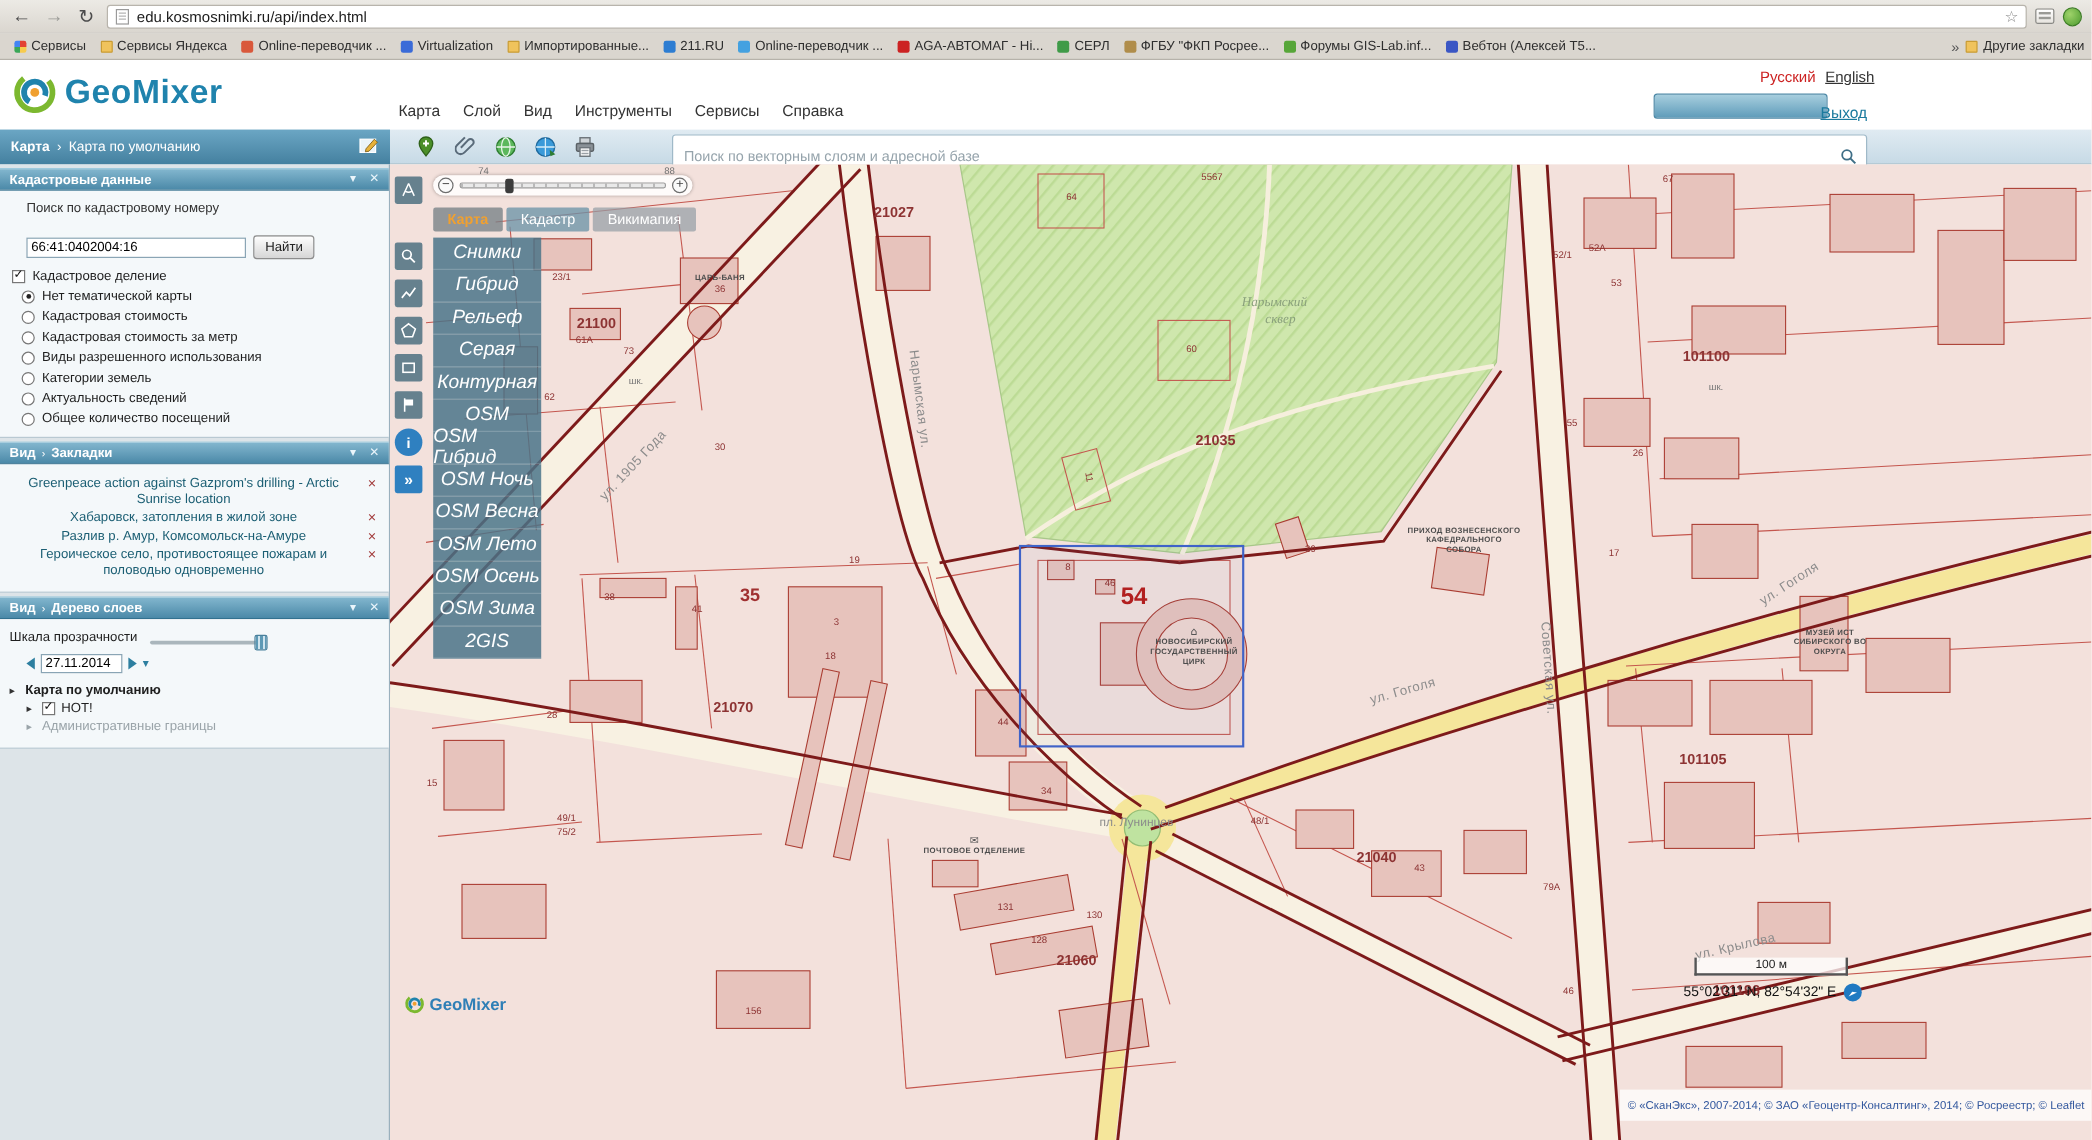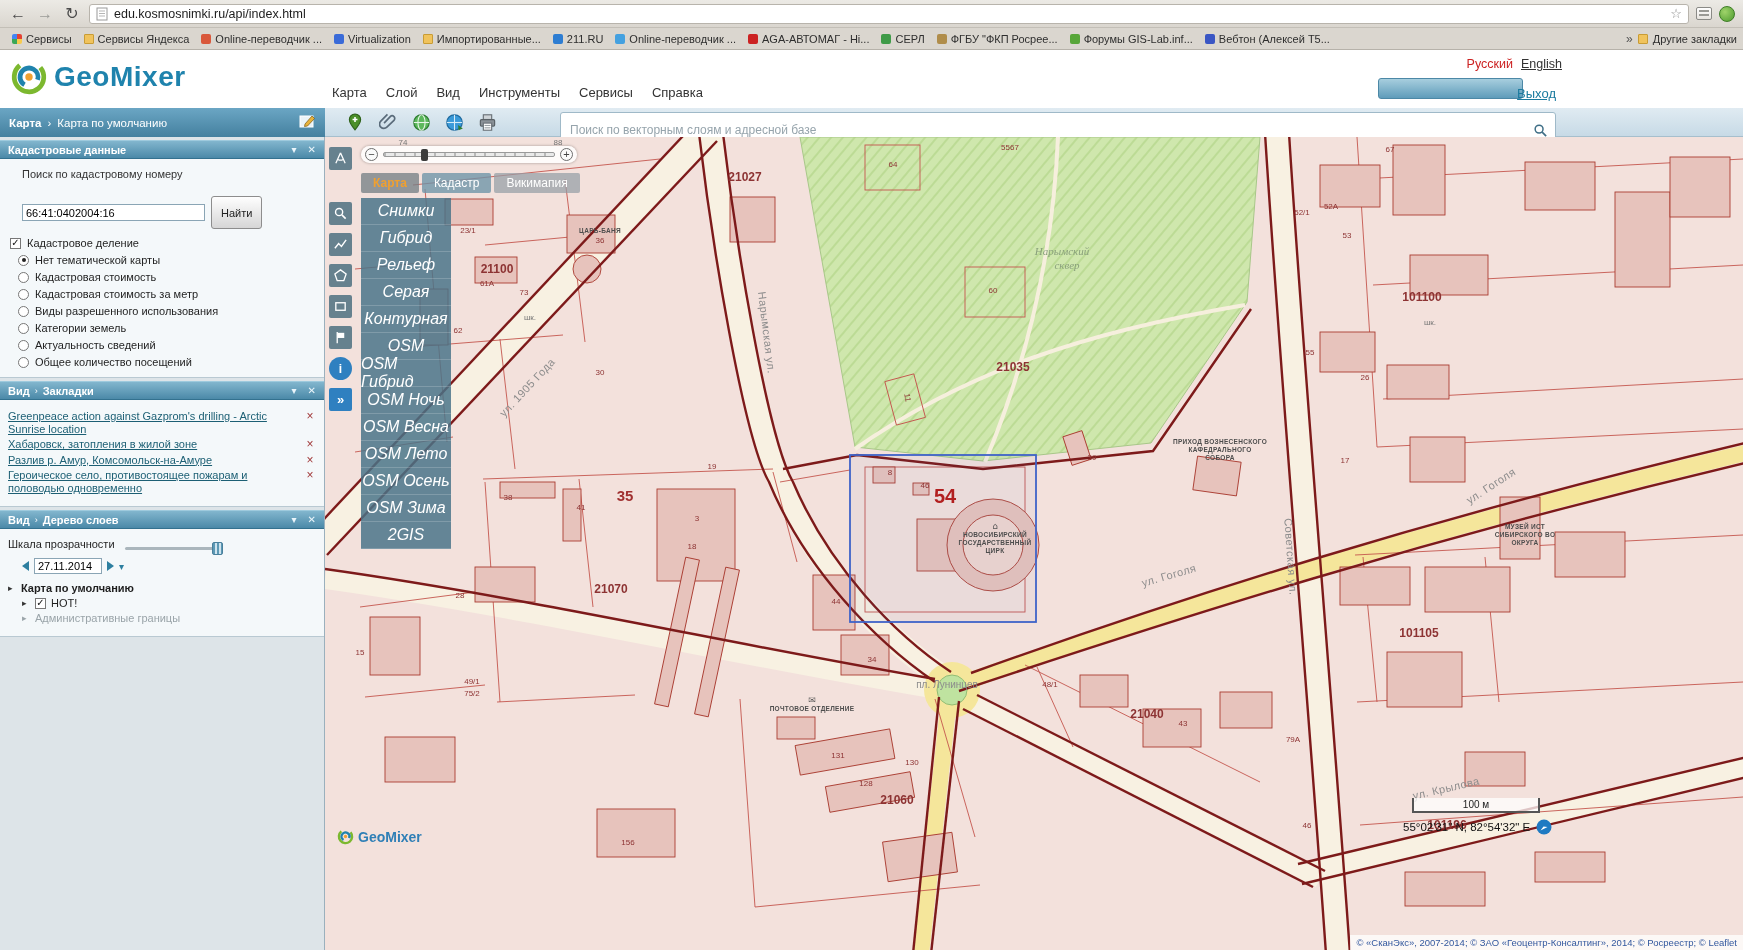--- a/index.html
+++ b/index.html
@@ -80,32 +80,32 @@
     border-top:1px solid #9ecadd; border-bottom:1px solid #33718f;
     color:#fff; font-size:11px; font-weight:bold; display:flex; align-items:center; padding:0 8px; gap:5px; }
   .ph-sep { font-weight:normal; font-size:9px; margin-top:1px; }
   .ph-controls { margin-left:auto; display:flex; gap:11px; font-size:10px; color:#eaf5fb; }
   .panel-body { background:#f4f8fa; border-bottom:1px solid #b9c9d2; padding:7px 8px 9px 8px; font-size:11px; color:#1f1f1f; }
 
   .cad-label { margin:2px 0 4px 14px; color:#333; }
   .cad-row { display:flex; align-items:center; gap:6px; margin:16px 0 8px 14px; }
   .cad-input { width:183px; height:17px; border:1px solid #8aa5b5; font-size:11px; padding:0 3px;
     font-family:"Liberation Sans","DejaVu Sans",sans-serif; }
-  .find-btn { height:33px; font-size:11px; padding:0 9px; color:#222;
+  .find-btn { height:20px; font-size:11px; padding:0 9px; color:#222;
     background:linear-gradient(#fefefe,#d6d6d6); border:1px solid #8d8d8d; border-radius:3px; }
   .opt-row { display:flex; align-items:center; gap:6px; margin:5px 0 0 2px; }
   .opt-row.indent { margin-left:10px; }
   .chk { width:11px; height:11px; border:1px solid #777; background:#fff; flex:none;
     display:inline-flex; align-items:center; justify-content:center; font-size:10px; color:#111; }
   .chk.on::after { content:"✓"; margin-top:-1px; }
   .radio { width:11px; height:11px; border:1px solid #777; border-radius:50%; background:#fff; position:relative; flex:none; }
   .radio.on::after { content:""; position:absolute; left:2.5px; top:2.5px; right:2.5px; bottom:2.5px; background:#222; border-radius:50%; }
 
   .bm-link-row { display:flex; align-items:flex-start; gap:6px; margin:3px 0; }
-  .bm-link { flex:1; color:#1c5f74; text-decoration:underline; font-size:11px; line-height:12.5px; cursor:pointer; }
+  .bm-link { flex:1; color:#1c5f74; font-size:11px; line-height:12.5px; cursor:pointer;text-align:center; }
   .link-x { color:#a23b3b; font-size:12px; line-height:12px; width:12px; text-align:center; cursor:pointer; }
 
   .transp-row { display:flex; align-items:flex-end; gap:10px; margin:2px 0 8px 0; }
   .transp-track { position:relative; width:96px; height:3px; background:#aab6bc; border-radius:2px; }
   .transp-handle { position:absolute; right:-2px; top:-5px; width:11px; height:13px;
     background:repeating-linear-gradient(90deg,#5d99b5 0 2px,#cfe4ee 2px 4px); border:1px solid #49809c; border-radius:2px; }
   .date-row { display:flex; align-items:center; gap:5px; margin:0 0 8px 14px; }
   .tri { width:0; height:0; border-top:5px solid transparent; border-bottom:5px solid transparent; }
   .tri-left { border-right:7px solid #2d7fa0; }
   .tri-right { border-left:7px solid #2d7fa0; }
@@ -160,21 +160,21 @@
     display:flex; align-items:center; justify-content:center; border-bottom:1px solid rgba(255,255,255,.18);font-style:italic; }
 
   .watermark { position:absolute; left:12px; bottom:105px; display:flex; align-items:center; gap:4px; }
   .wm-text { font-size:14px; font-weight:bold; color:#2f7fb6; }
 
   .scalebar { position:absolute; left:1087px; top:661px; width:128px; height:15px;
     background:rgba(255,255,255,.75); border:2px solid #555; border-top:none;
     font-size:10px; color:#222; text-align:center; line-height:13px; }
   .coords { position:absolute; left:1078px; top:682px; display:flex; align-items:center; gap:6px;
     font-size:11.5px; color:#111; }
-  .attribution { position:absolute; right:0; bottom:0; height:15px; background:rgba(255,255,255,.75);
+  .attribution { position:absolute; right:0; bottom:16px; height:26px; background:rgba(255,255,255,.75);
     font-size:9.5px; color:#33589e; display:flex; align-items:center; padding:0 6px; }
 </style>
 </head>
 <body>
 
 <div class="browser-nav">
   <span class="nav-btn">←</span>
   <span class="nav-btn dim">→</span>
   <span class="nav-btn">↻</span>
   <div class="addr">

